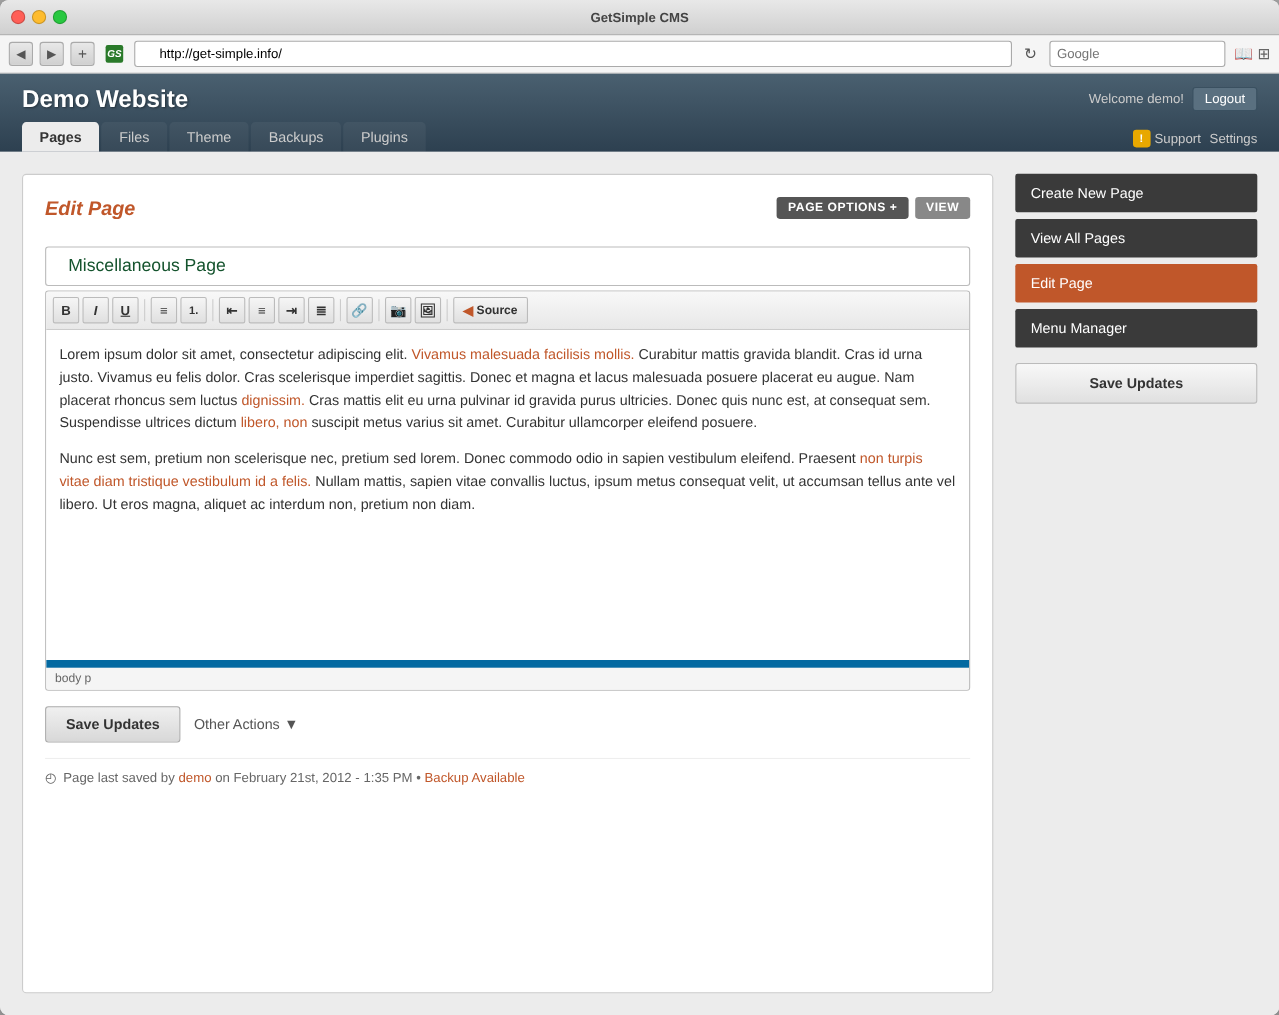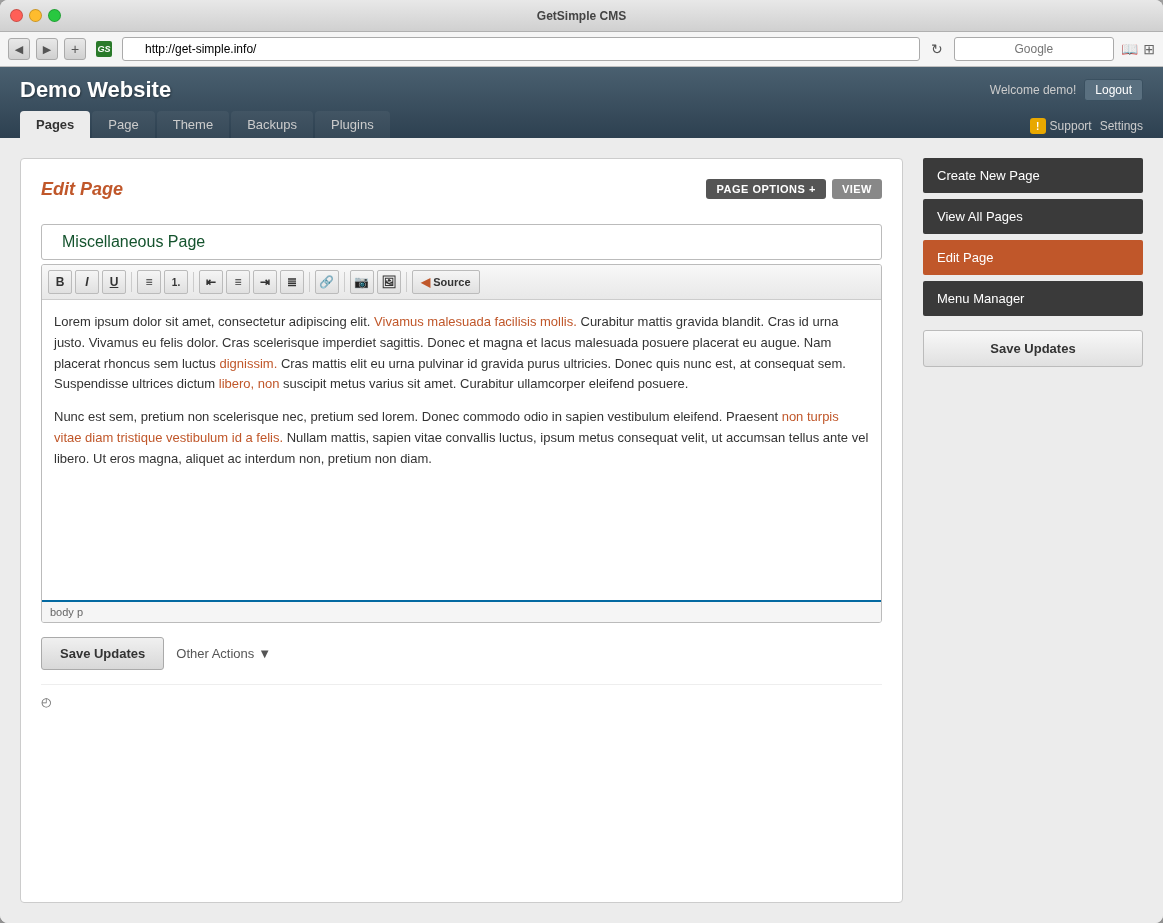--- a/index.html
+++ b/index.html
@@ -60,21 +60,21 @@
     .url-bar {
       flex: 1; height: 24px; border: 1px solid #aaa; border-radius: 3px;
       padding: 0 22px; font-size: 12px; background: white;
     }
     .reload-btn {
       width: 22px; height: 22px; background: none; border: none; cursor: pointer;
       font-size: 14px; color: #555;
     }
     .search-bar {
       width: 160px; height: 24px; border: 1px solid #aaa; border-radius: 3px;
-      padding: 0 6px; font-size: 12px; background: white; text-align: center;
+      padding: 0 6px; font-size: 12px; background: white;
     }
     .browser-icons { display: flex; gap: 4px; margin-left: 2px; }
     .bicon { font-size: 14px; color: #666; cursor: pointer; }
     
     .cms-header {
       background: linear-gradient(to bottom, #4a6070, #2d4050);
       padding: 10px 20px 0 20px;
       display: flex;
       flex-direction: column;
     }
@@ -159,21 +159,21 @@
     }
     .tb-separator { width: 1px; height: 20px; background: #ccc; margin: 0 2px; }
     .editor-content {
       padding: 12px; min-height: 300px; font-size: 13px; line-height: 1.6;
       color: #333; background: white;
     }
     .editor-content p { margin-bottom: 12px; }
     .editor-content .highlight { color: #c0572a; }
     .editor-content .highlight2 { color: #c0572a; }
     .editor-footer {
-      background: #f5f5f5; border-top: 2px solid #0369a1; padding: 4px 8px;
+      background: #f5f5f5; border-top: 7px solid #0369a1; padding: 4px 8px;
       font-size: 11px; color: #666;
     }
     
     .bottom-buttons { display: flex; align-items: center; gap: 12px; margin-bottom: 14px; }
     .save-btn {
       background: linear-gradient(to bottom, #f0f0f0, #d8d8d8);
       border: 1px solid #aaa; padding: 8px 18px; border-radius: 3px;
       cursor: pointer; font-size: 13px; font-weight: bold; color: #333;
     }
     .other-actions-btn {
@@ -237,21 +237,21 @@
     <div class="cms-top-row">
       <div class="cms-logo">Demo Website</div>
       <div class="cms-top-right">
         <span class="cms-welcome">Welcome demo!</span>
         <button class="cms-logout">Logout</button>
       </div>
     </div>
     <div class="cms-nav">
       <div class="cms-tabs">
         <div class="cms-tab active">Pages</div>
-        <div class="cms-tab">Page</div>
+        <div class="cms-tab">Files</div>
         <div class="cms-tab">Theme</div>
         <div class="cms-tab">Backups</div>
         <div class="cms-tab">Plugins</div>
       </div>
       <div class="cms-nav-right">
         <div class="support-btn">
           <span class="support-badge">!</span>
           <span>Support</span>
         </div>
         <span class="settings-btn">Settings</span>
@@ -313,20 +313,27 @@
       <div class="bottom-buttons">
         <button class="save-btn">Save Updates</button>
         <button class="other-actions-btn">
           <span>Other Actions</span>
           <span>▼</span>
         </button>
       </div>
 
       <div class="page-info-footer">
         <span class="clock-icon">◴</span>
+        <span>
+          <span>Page last saved by</span>
+          <a href="#">demo</a>
+          <span>on February 21st, 2012 - 1:35 PM</span>
+          •
+          <a href="#">Backup Available</a>
+        </span>
       </div>
     </div>
 
     <div class="sidebar">
       <button class="sidebar-btn">Create New Page</button>
       <button class="sidebar-btn">View All Pages</button>
       <button class="sidebar-btn active">Edit Page</button>
       <button class="sidebar-btn">Menu Manager</button>
       <button class="sidebar-save">Save Updates</button>
     </div>

